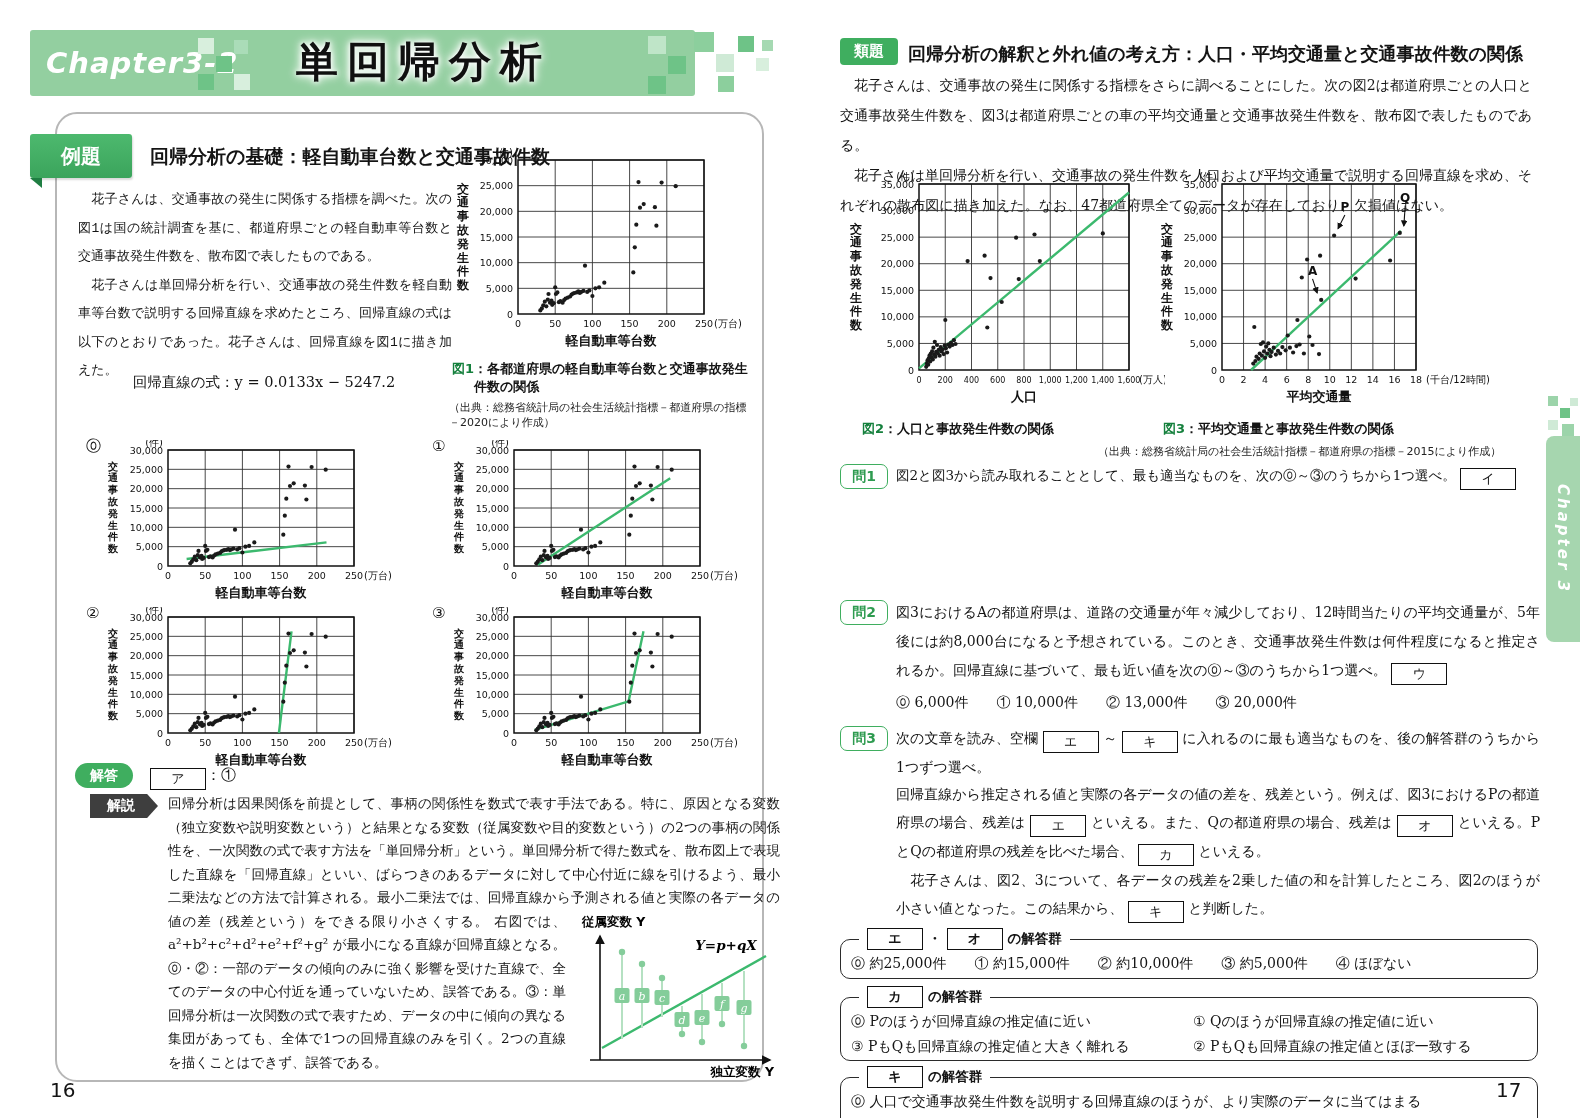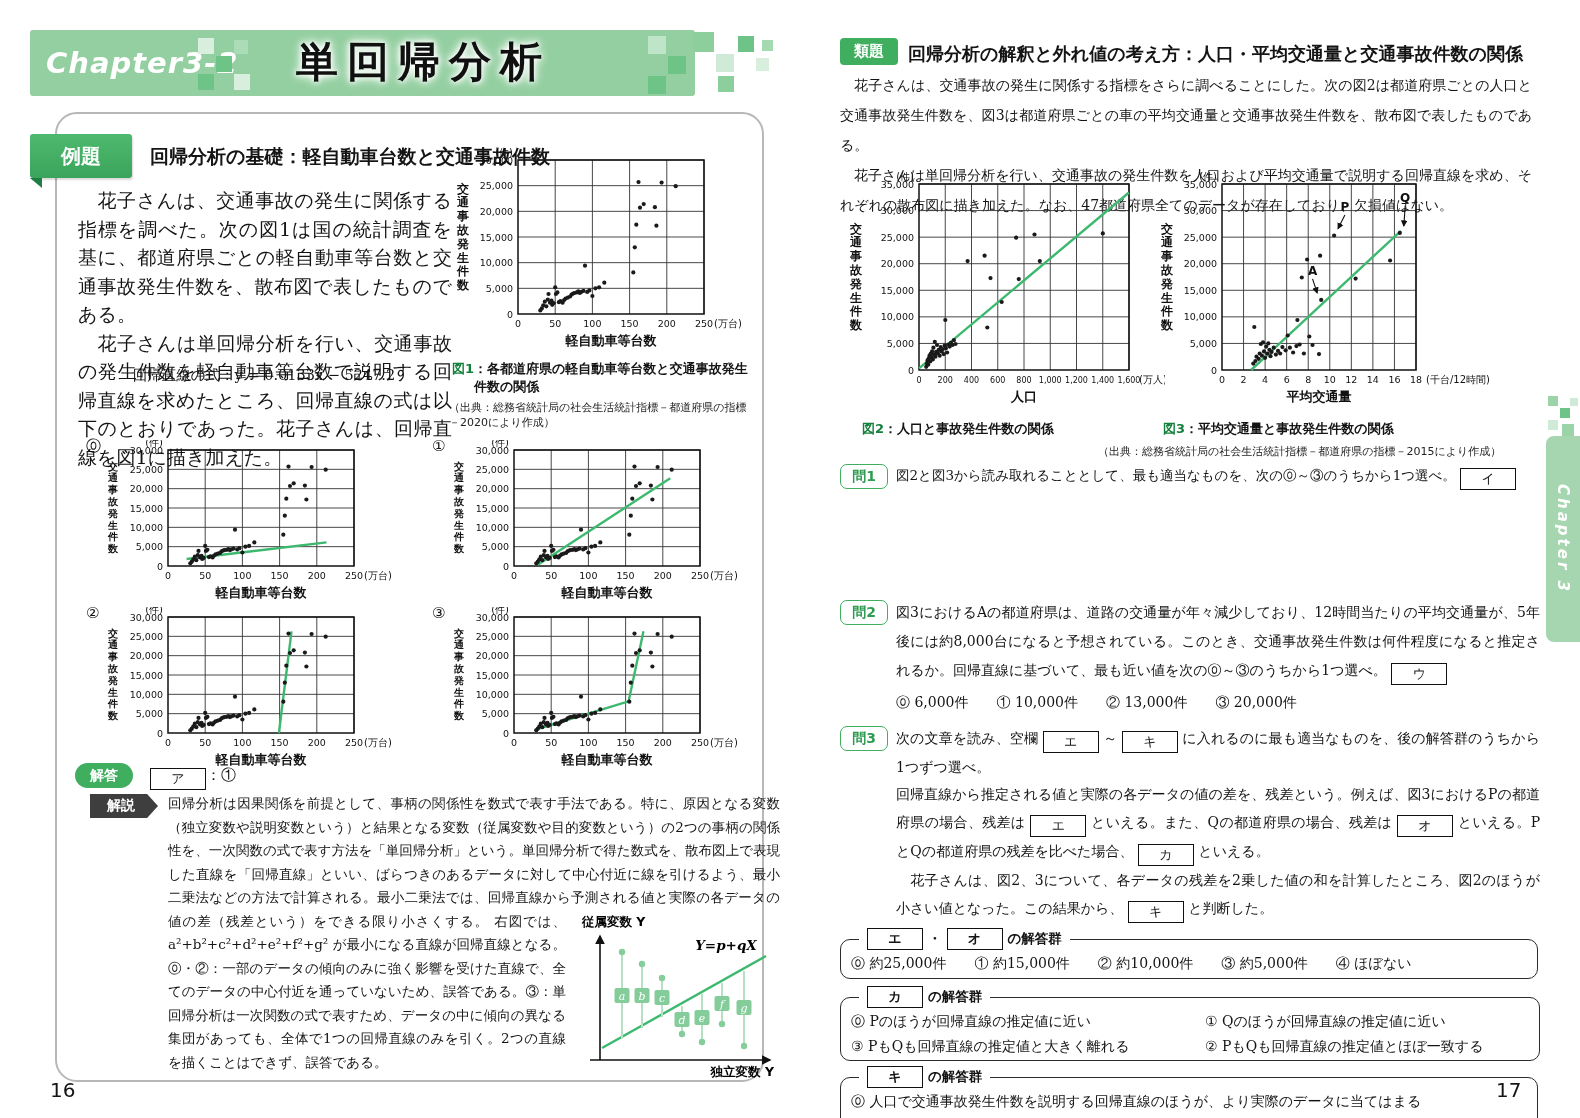--- a/index.html
+++ b/index.html
@@ -14,23 +14,23 @@
                  font-family:"DejaVu Sans","Liberation Sans",sans-serif;
                  text-shadow:0 0 5px #fff,0 0 9px #fff,0 0 12px #fff;}
   .sq{position:absolute;}
   
   .ex-box{border:2px solid #b7b7b7;border-radius:22px;background:#fff;}
   .ribbon{background:linear-gradient(#4db96e,#3ba45c);color:#fff;font-weight:bold;font-size:20px;
           display:flex;align-items:center;justify-content:center;border-radius:3px;
           font-family:"DejaVu Sans","Liberation Sans",sans-serif;box-shadow:1px 2px 2px rgba(0,0,0,.15);}
   .ribbon-fold{width:0;height:0;border-right:12px solid #1f7e42;border-bottom:10px solid transparent;}
   .ex-title{font-size:19px;font-weight:bold;font-family:"DejaVu Sans","Liberation Sans",sans-serif;}
-  .body-text{font-size:19px;line-height:28.5px;text-align:justify;}
+  .body-text{font-size:13px;line-height:28.5px;text-align:justify;font-family:Liberation Mono, monospace;}
   .body-text-r{font-size:14px;line-height:30px;text-align:justify;}
-  .formula{font-size:14.5px;text-align:center;}
+  .formula{font-size:14.5px;text-align:center;margin-top:7px;}
   .kbox{display:inline-block;min-width:44px;padding:0 5px;height:20px;line-height:20px;border:1.5px solid #111;
         text-align:center;font-size:13px;background:#fff;vertical-align:-3px;
         font-family:"DejaVu Sans","Liberation Sans",sans-serif;}
   .caption{font-size:13px;font-weight:bold;font-family:"DejaVu Sans","Liberation Sans",sans-serif;line-height:18px;}
   .cap-label{color:#15803d;flex:0 0 auto;}
   .cap-flex{display:flex;}
   .source{font-size:11px;line-height:15px;font-family:"DejaVu Sans","Liberation Sans",sans-serif;color:#222;}
   .opt-label{font-size:15px;font-family:"DejaVu Sans","Liberation Sans",sans-serif;}
   .badge-green{background:#3fae5f;color:#fff;font-weight:bold;font-size:14px;border-radius:13px;
                display:flex;align-items:center;justify-content:center;
@@ -48,21 +48,21 @@
   .expl-text{font-size:13.5px;line-height:23.5px;text-align:justify;}
   .resid-float{float:right;width:204px;height:168px;margin:2px 0 2px 10px;}
   .q-text{font-size:13.5px;line-height:29px;text-align:justify;}
   .r-title{font-size:18px;font-weight:bold;font-family:"DejaVu Sans","Liberation Sans",sans-serif;}
   .opts{font-size:14px;line-height:24.5px;}
   .agroup{position:absolute;border:1.6px solid #2b2b2b;border-radius:10px;background:#fff;
           margin:0;padding:1px 14px 6px 10px;}
   .agroup legend{display:flex;align-items:center;gap:5px;padding:0 8px;margin-left:8px;
                  font-size:13.5px;font-weight:bold;font-family:"DejaVu Sans","Liberation Sans",sans-serif;}
   .agroup .opts{font-size:14px;line-height:25px;}
-  .grid2{display:grid;grid-template-columns:330px 320px;column-gap:24px;line-height:25px;font-size:14px;}
+  .grid2{display:grid;grid-template-columns:330px 320px;column-gap:12px;line-height:25px;font-size:14px;}
   .pagenum{font-size:20px;font-family:"DejaVu Sans","Liberation Sans",sans-serif;}
   .side-tab{background:#a6d6af;border-radius:8px 0 0 8px;display:flex;align-items:center;justify-content:center;}
   .side-tab span{writing-mode:vertical-rl;color:#fff;font-weight:bold;font-size:15px;letter-spacing:3px;
                  font-family:"DejaVu Sans","Liberation Sans",sans-serif;font-style:italic;}
   .chart{position:absolute;}
 </style>
 </head>
 <body>
 
 <div class="spread">

